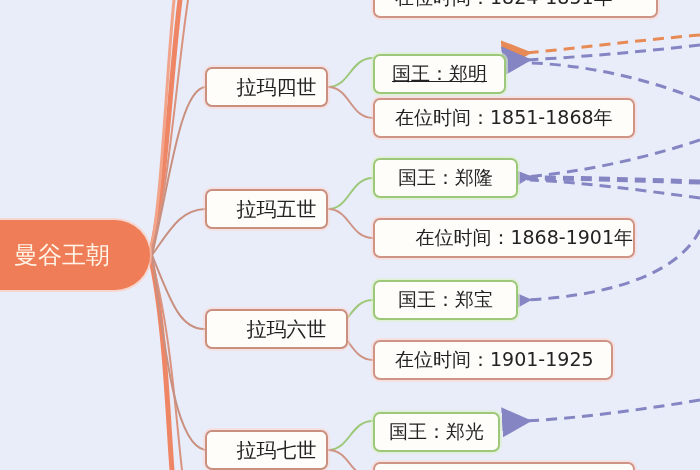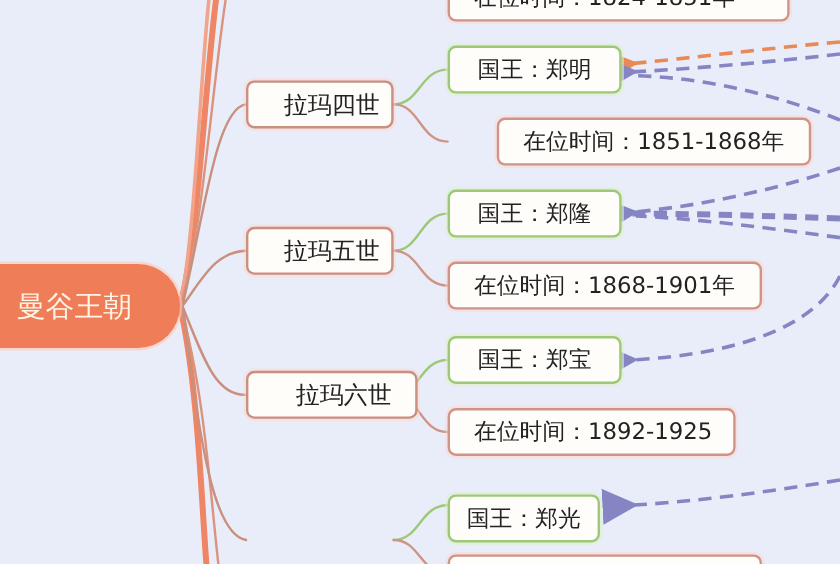--- a/index.html
+++ b/index.html
@@ -80,47 +80,50 @@
     <span>曼谷王朝</span>
   </div>
 
   <div class="node reign" style="left:373px; top:-22px; width:285px; height:40px;">
     <span>在位时间：1824-1851年</span>
   </div>
 
   <div class="node l1" style="left:205px; top:67px; width:123px; height:40px;">
     <span>拉玛四世</span>
   </div>
-  <div class="node king" style="left:373px; top:38px; width:145px; height:40px;">
+  <div class="node king" style="left:373px; top:54px; width:133px; height:40px;text-decoration:underline;">
     <span>国王：郑明</span>
   </div>
-  <div class="node reign" style="left:373px; top:98px; width:262px; height:40px;margin-left:41px;">
+  <div class="node reign" style="left:373px; top:98px; width:262px; height:40px;">
     <span>在位时间：1851-1868年</span>
   </div>
 
   <div class="node l1" style="left:205px; top:189px; width:123px; height:40px;">
     <span>拉玛五世</span>
   </div>
   <div class="node king" style="left:373px; top:158px; width:145px; height:40px;">
     <span>国王：郑隆</span>
   </div>
-  <div class="node reign" style="left:373px; top:218px; width:262px; height:40px;">
+  <div class="node reign" style="left:373px; top:218px; width:262px; height:40px;justify-content:flex-end;">
     <span>在位时间：1868-1901年</span>
   </div>
 
   <div class="node l1" style="left:205px; top:309px; width:143px; height:40px;">
     <span>拉玛六世</span>
   </div>
   <div class="node king" style="left:373px; top:280px; width:145px; height:40px;">
     <span>国王：郑宝</span>
   </div>
   <div class="node reign" style="left:373px; top:340px; width:240px; height:40px;">
-    <span>在位时间：1892-1925</span>
+    <span>在位时间：1901-1925</span>
   </div>
 
+  <div class="node l1" style="left:205px; top:430px; width:123px; height:40px;">
+    <span>拉玛七世</span>
+  </div>
   <div class="node king" style="left:373px; top:412px; width:127px; height:40px;text-align:center;">
     <span>国王：郑光</span>
   </div>
   <div class="node reign" style="left:373px; top:462px; width:262px; height:40px;">
     <span></span>
   </div>
 
 </div>
 
 </body></html>

